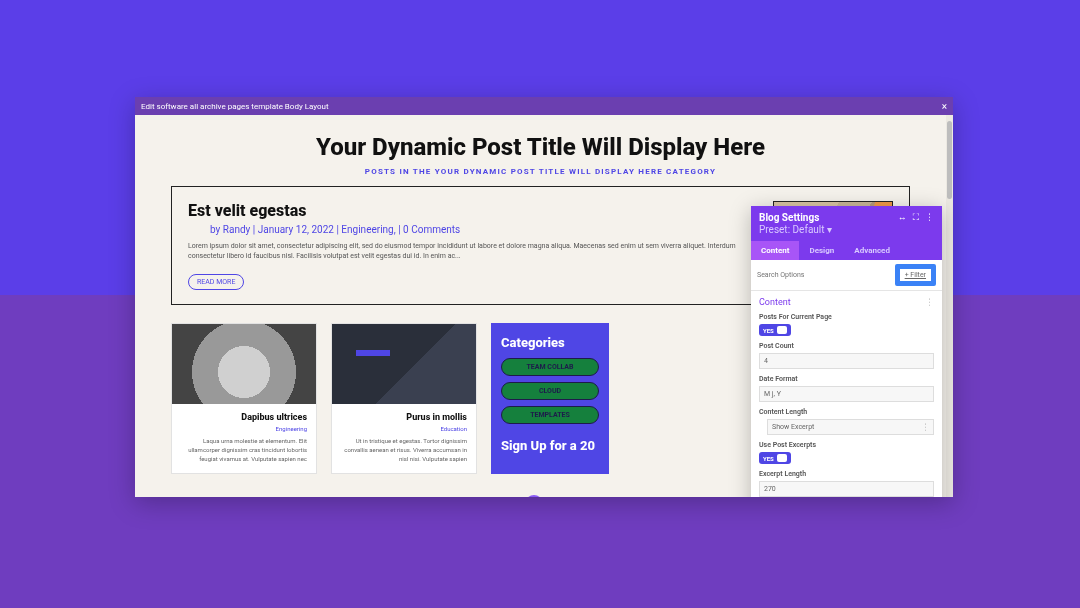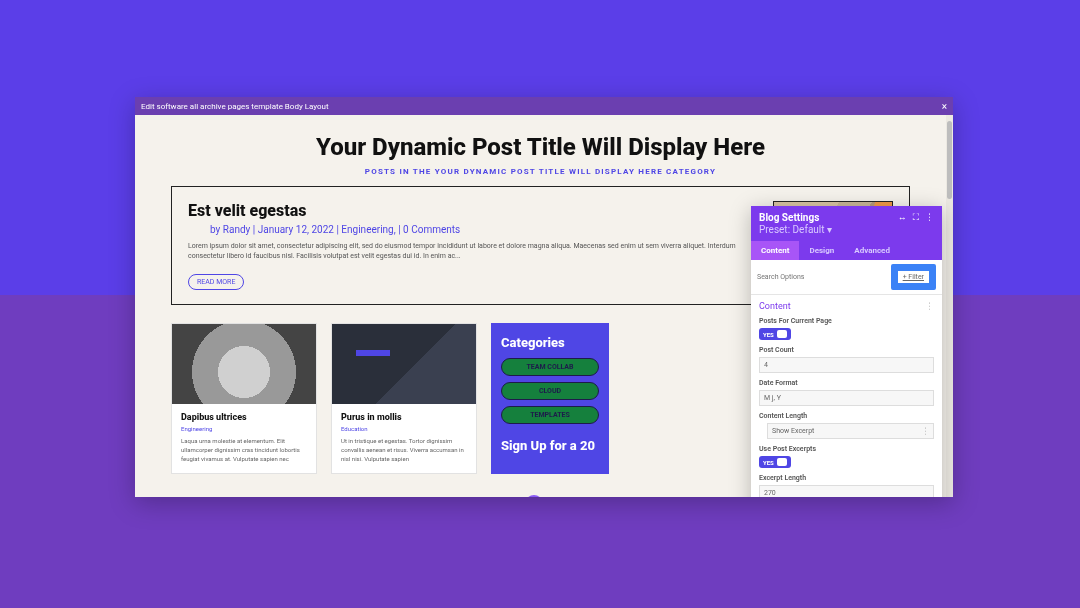--- a/index.html
+++ b/index.html
@@ -17,21 +17,21 @@
 .featured{border:1px solid #222;margin:0 18px 18px;padding:14px 16px;display:flex;gap:24px;position:relative;}
 .featured-left{flex:1;}
 .featured h2{font-size:16px;font-weight:800;color:#111;margin-bottom:4px;}
 .meta{font-size:10px;color:#4f46e5;margin-bottom:6px;padding-left:22px;}
 .excerpt{font-size:7px;line-height:1.45;color:#555;margin-bottom:8px;}
 .readmore{display:inline-block;font-size:7px;color:#4f46e5;border:1px solid #4f46e5;border-radius:10px;padding:3px 8px;cursor:pointer;}
 .featured-img{width:120px;height:80px;border:1px solid #222;position:relative;overflow:hidden;flex-shrink:0;}
 .img-office{position:absolute;inset:0;background:linear-gradient(120deg,#d9c4a3 0 40%,#c9b697 40% 60%,#b79a7a 60% 100%);}
 .img-office::after{content:"";position:absolute;right:-10px;top:-10px;width:40px;height:100px;background:linear-gradient(45deg,#6f3dbf 0 50%,#ff9a3c 50% 100%);transform:rotate(20deg);opacity:.8;}
 .grid{display:flex;gap:14px;padding:0 18px;}
-.card{width:146px;background:#fff;border:1px solid #e2e2e2;}
+.card{width:146px;background:#fff;border:1px solid #e2e2e2;text-align:right;}
 .card-img{height:80px;background:#bbb;position:relative;overflow:hidden;}
 .card-img.laptop1{background:radial-gradient(circle at 50% 60%,#d0d0d0 0 30%,#999 30% 60%,#444 60% 100%);}
 .card-img.laptop2{background:linear-gradient(135deg,#2a2f3a 0 55%,#3a4050 55% 100%);}
 .card-img.laptop2::after{content:"";position:absolute;left:24px;top:26px;width:34px;height:6px;background:#4f46e5;}
 .card-body{padding:8px 9px 10px;}
 .card h3{font-size:9px;font-weight:800;color:#111;margin-bottom:3px;}
 .cat{font-size:6px;color:#4f46e5;margin-bottom:4px;display:block;}
 .card p{font-size:6px;line-height:1.5;color:#666;}
 .sidebar{width:118px;background:#4f46e5;padding:12px 10px;color:#fff;}
 .sidebar h3{font-size:13px;font-weight:800;margin-bottom:8px;}
@@ -44,21 +44,21 @@
 .panel-head-row{display:flex;justify-content:space-between;align-items:center;}
 .panel-head h4{font-size:10px;font-weight:700;}
 .panel-head-icons{display:flex;gap:6px;}
 .panel-head-icons span{font-size:9px;cursor:pointer;}
 .preset{font-size:10px;color:#d8c9ff;margin-top:1px;}
 .tabs{display:flex;background:#7c3aed;}
 .tabs span{flex:none;padding:5px 10px;font-size:8px;font-weight:700;color:#d8c9ff;cursor:pointer;}
 .tabs span.active{background:#a855f7;color:#fff;}
 .searchrow{display:flex;align-items:center;border-bottom:1px solid #e5e5e5;padding:4px 6px;}
 .searchrow input{flex:1;border:none;font-size:7px;color:#999;outline:none;}
-.filterbtn{font-size:7px;color:#666;border:7px solid #3b82f6;padding:2px 5px;border-radius:2px;cursor:pointer;text-decoration:underline;}
+.filterbtn{font-size:7px;color:#666;border:5px solid #3b82f6;padding:2px 5px;border-radius:2px;cursor:pointer;text-decoration:underline;}
 .section{padding:6px 8px;}
 .section-title-row{display:flex;justify-content:space-between;align-items:center;}
 .section-title{color:#7c3aed;font-size:9px;font-weight:400;}
 .kebab{color:#bbb;font-size:9px;}
 .field{margin:6px 0;}
 .field label{display:block;font-size:7px;color:#555;font-weight:600;margin-bottom:3px;}
 .toggle{display:inline-flex;align-items:center;background:#4f46e5;border-radius:3px;padding:2px 4px;}
 .toggle span{font-size:6px;color:#fff;font-weight:700;margin-right:3px;}
 .toggle .knob{width:10px;height:8px;background:#fff;border-radius:2px;}
 .textinput{width:100%;border:1px solid #ddd;background:#f7f7f7;font-size:7px;padding:3px 4px;color:#666;}

